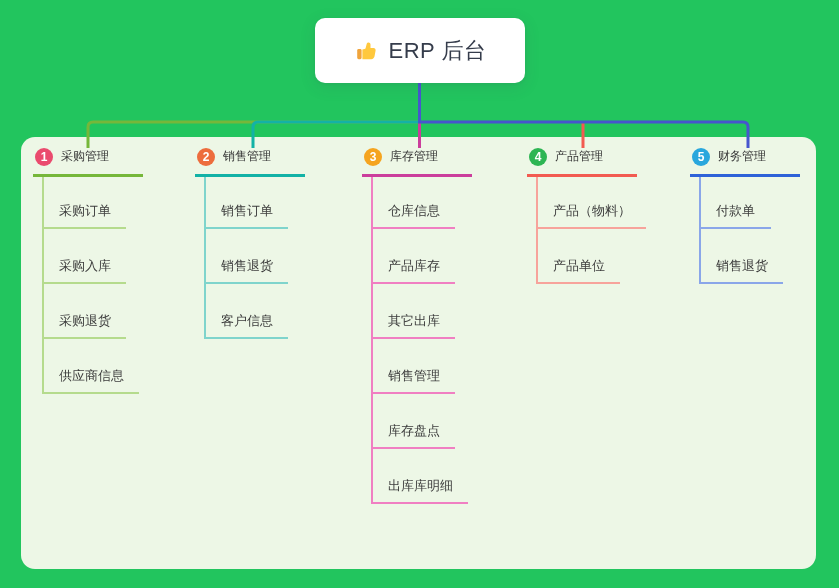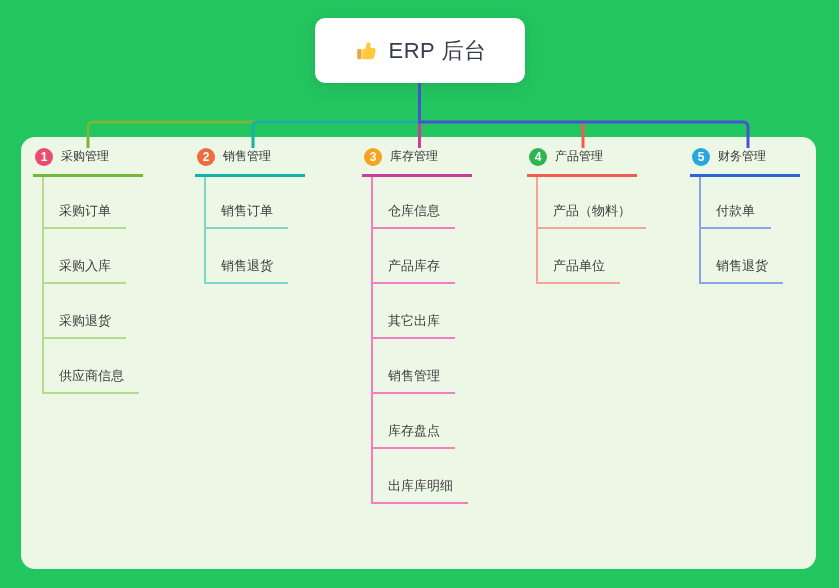--- a/index.html
+++ b/index.html
@@ -112,20 +112,23 @@
       <span class="badge">2</span>
       <span class="btitle">销售管理</span>
     </div>
     <div class="bkids">
       <div class="kid">
           <span>销售订单</span>
         </div>
       <div class="kid">
           <span>销售退货</span>
         </div>
+      <div class="kid">
+          <span>客户信息</span>
+        </div>
     </div>
   </div>
 
   <div class="branch b3" style="left:362px">
     <div class="bhead">
       <span class="badge">3</span>
       <span class="btitle">库存管理</span>
     </div>
     <div class="bkids">
       <div class="kid">

